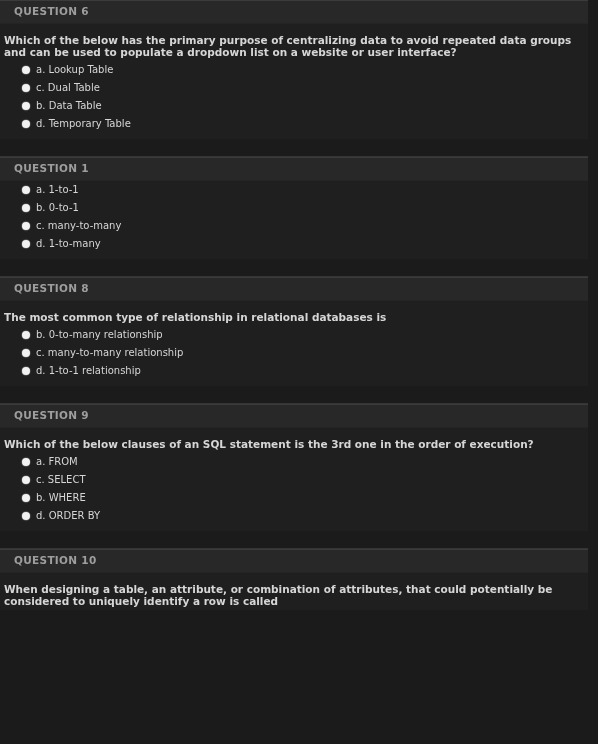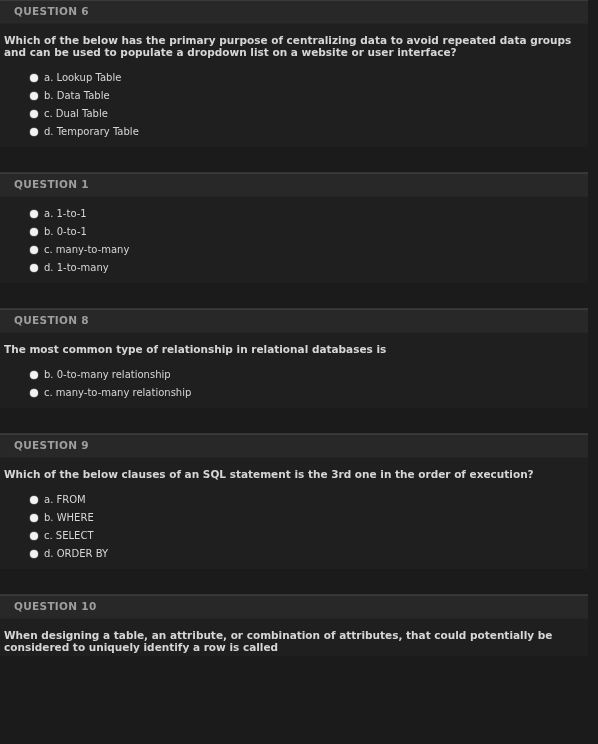--- a/index.html
+++ b/index.html
@@ -55,21 +55,21 @@
     color: #d6d6d6;
     font-size: 10.5px;
     line-height: 12px;
     font-weight: bold;
     padding: 10px 10px 3px 4px;
     box-sizing: border-box;
   }
 
   .answers {
     padding: 0 0 6px 12px;
-    margin: 8px;
+    margin: 0;
     list-style: none;
   }
 
   .answer {
     display: flex;
     align-items: center;
     height: 18px;
     padding-left: 10px;
   }
 
@@ -109,28 +109,28 @@
       </div>
       <div class="q-body">
         <div class="q-text">Which of the below has the primary purpose of centralizing data to avoid repeated data groups and can be used to populate a dropdown list on a website or user interface?</div>
         <ul class="answers">
           <li class="answer">
             <span class="radio"></span>
             <span class="answer-label">a. Lookup Table</span>
           </li>
           <li class="answer">
             <span class="radio"></span>
+            <span class="answer-label">c. Dual Table</span>
+          </li>
+          <li class="answer">
+            <span class="radio"></span>
             <span class="answer-label">b. Data Table</span>
           </li>
           <li class="answer">
             <span class="radio"></span>
-            <span class="answer-label">c. Dual Table</span>
-          </li>
-          <li class="answer">
-            <span class="radio"></span>
             <span class="answer-label">d. Temporary Table</span>
           </li>
         </ul>
       </div>
     </div>
     <div class="q-separator"></div>
     <div class="question-block">
       <div class="q-header">
         <span class="q-header-label">QUESTION 1</span>
       </div>
@@ -164,45 +164,49 @@
         <div class="q-text">The most common type of relationship in relational databases is</div>
         <ul class="answers">
           <li class="answer">
             <span class="radio"></span>
             <span class="answer-label">b. 0-to-many relationship</span>
           </li>
           <li class="answer">
             <span class="radio"></span>
             <span class="answer-label">c. many-to-many relationship</span>
           </li>
+          <li class="answer">
+            <span class="radio"></span>
+            <span class="answer-label">d. 1-to-1 relationship</span>
+          </li>
         </ul>
       </div>
     </div>
     <div class="q-separator"></div>
     <div class="question-block">
       <div class="q-header">
         <span class="q-header-label">QUESTION 9</span>
       </div>
       <div class="q-body">
         <div class="q-text">Which of the below clauses of an SQL statement is the 3rd one in the order of execution?</div>
         <ul class="answers">
           <li class="answer">
             <span class="radio"></span>
             <span class="answer-label">a. FROM</span>
           </li>
           <li class="answer">
             <span class="radio"></span>
+            <span class="answer-label">c. SELECT</span>
+          </li>
+          <li class="answer">
+            <span class="radio"></span>
             <span class="answer-label">b. WHERE</span>
           </li>
           <li class="answer">
             <span class="radio"></span>
-            <span class="answer-label">c. SELECT</span>
-          </li>
-          <li class="answer">
-            <span class="radio"></span>
             <span class="answer-label">d. ORDER BY</span>
           </li>
         </ul>
       </div>
     </div>
     <div class="q-separator"></div>
     <div class="question-block">
       <div class="q-header">
         <span class="q-header-label">QUESTION 10</span>
       </div>

